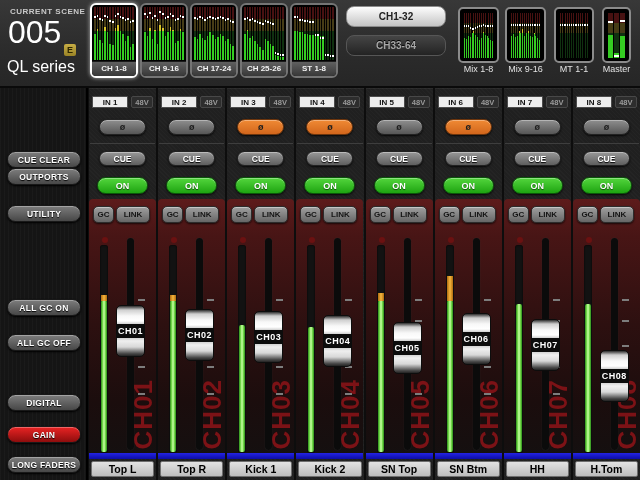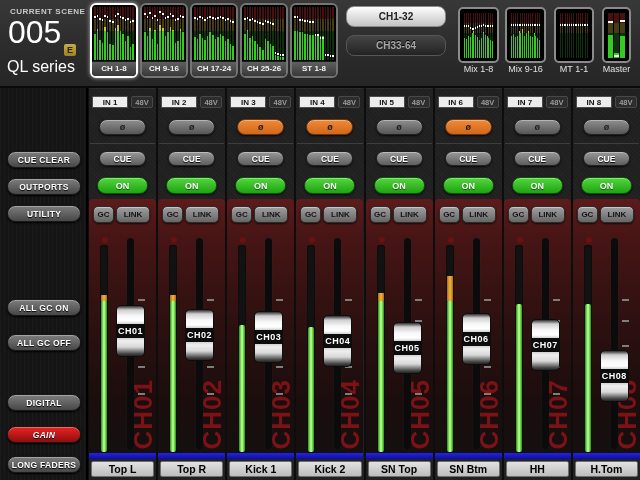--- a/index.html
+++ b/index.html
@@ -42,21 +42,21 @@
   .outlabel{position:absolute;top:64px;font-size:9px;color:#e2e2e2;text-align:center;white-space:nowrap;}
 
   
   .sidebar{position:absolute;left:0;top:88px;width:88px;height:392px;background:#151515;
     background-image:repeating-linear-gradient(90deg,rgba(255,255,255,.025) 0 1px,transparent 1px 4px);
     border-right:2px solid #000;box-sizing:border-box;}
   .sbtn{position:absolute;left:7px;width:74px;height:17px;border-radius:9px;box-sizing:border-box;
     background:linear-gradient(#7d7d7d,#474747);border:1px solid #181818;color:#fff;font-size:8.5px;
     font-weight:bold;text-align:center;line-height:16px;letter-spacing:.3px;
     box-shadow:inset 0 1px 0 rgba(255,255,255,.3),0 1px 2px #000;text-shadow:0 1px 1px #000;}
-  .sbtn.red{background:linear-gradient(#ea2424,#8e0d0d);font-style:italic;}
+  .sbtn.red{background:linear-gradient(#ea2424,#8e0d0d);}
 
   
   #strips{position:absolute;left:89px;top:88px;width:551px;height:392px;display:flex;gap:2px;}
   .strip{position:relative;width:81px;height:392px;background:#202020;
     background-image:repeating-linear-gradient(45deg,rgba(255,255,255,.02) 0 1px,transparent 1px 3px);
     box-shadow:inset 0 1px 0 rgba(255,255,255,.05);}
   .in-label{position:absolute;left:3px;top:8px;width:36px;height:12px;background:#ededed;
     border:1px solid #4c4c4c;border-radius:1px;color:#111;font-size:8px;font-weight:bold;
     text-align:center;line-height:12px;box-sizing:border-box;}
   .phantom{position:absolute;left:42px;top:8px;width:22px;height:12px;background:#2d2d2d;
@@ -707,21 +707,21 @@
               <div class="fill-g" style="height: 50%;"></div>
               <div class="mpeak" style="bottom: 79%;"></div>
             </div>
           </div>
         </div>
         <div class="outlabel" style="left: 596px; width: 41px;">Master</div>
       </div>
   </div>
   <div class="sidebar" id="sidebar">
       <div class="sbtn" style="top: 63px;">CUE CLEAR</div>
-      <div class="sbtn" style="top: 90px;">OUTPORTS</div>
+      <div class="sbtn" style="top: 80px;">OUTPORTS</div>
       <div class="sbtn" style="top: 117px;">UTILITY</div>
       <div class="sbtn" style="top: 211px;">ALL GC ON</div>
       <div class="sbtn" style="top: 246px;">ALL GC OFF</div>
       <div class="sbtn" style="top: 306px;">DIGITAL</div>
       <div class="sbtn red" style="top: 338px;">GAIN</div>
       <div class="sbtn" style="top: 368px;">LONG FADERS</div>
     </div>
   <div id="strips">
       <div class="strip">
         <div class="in-label">IN 1</div>

